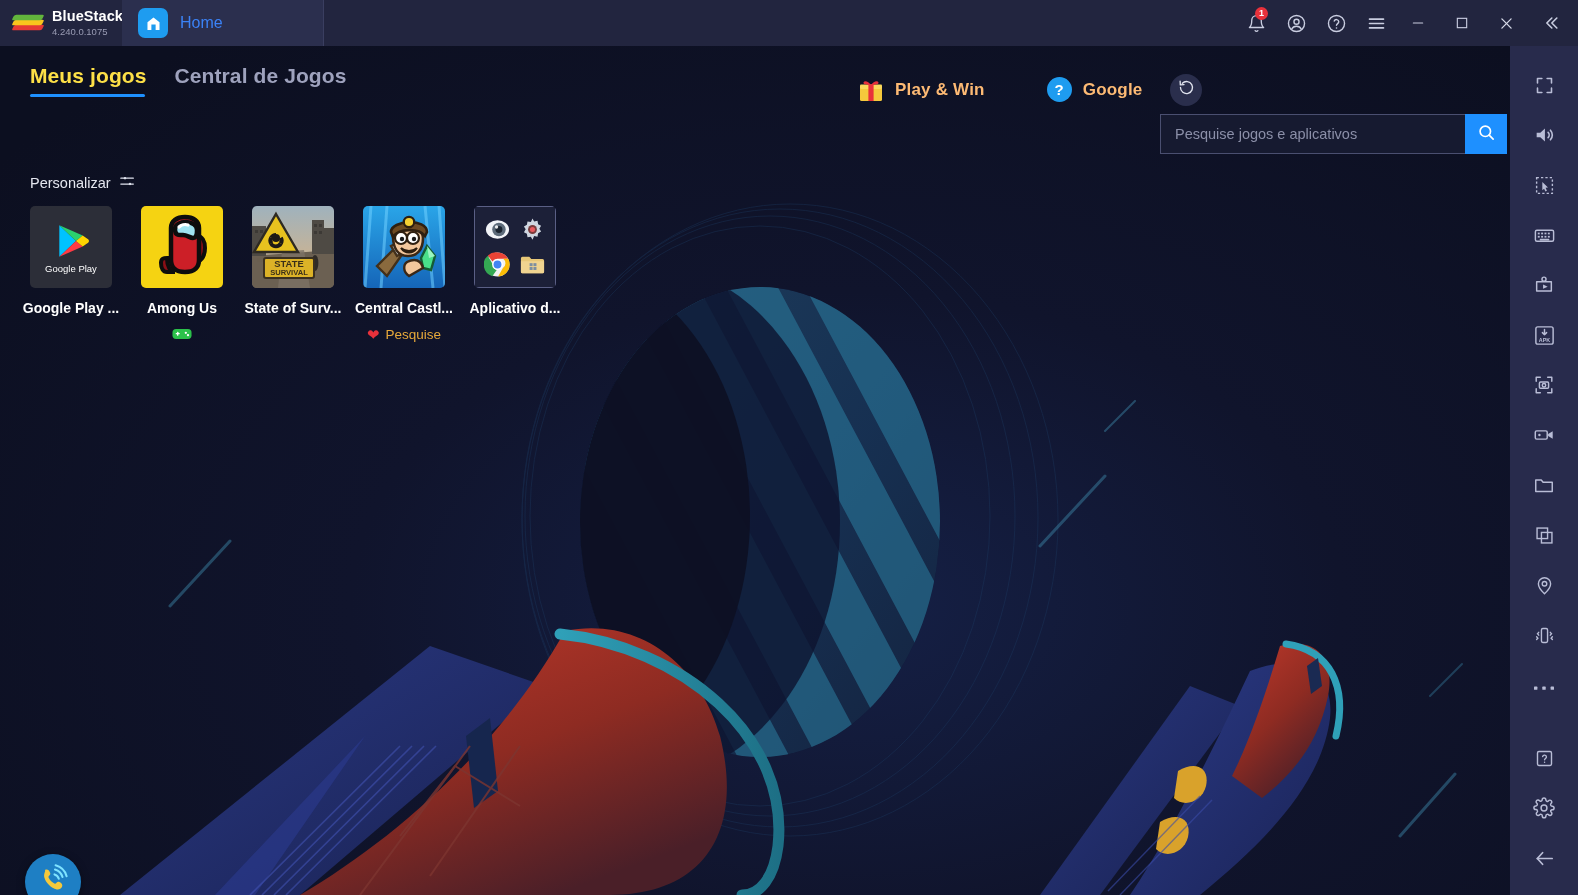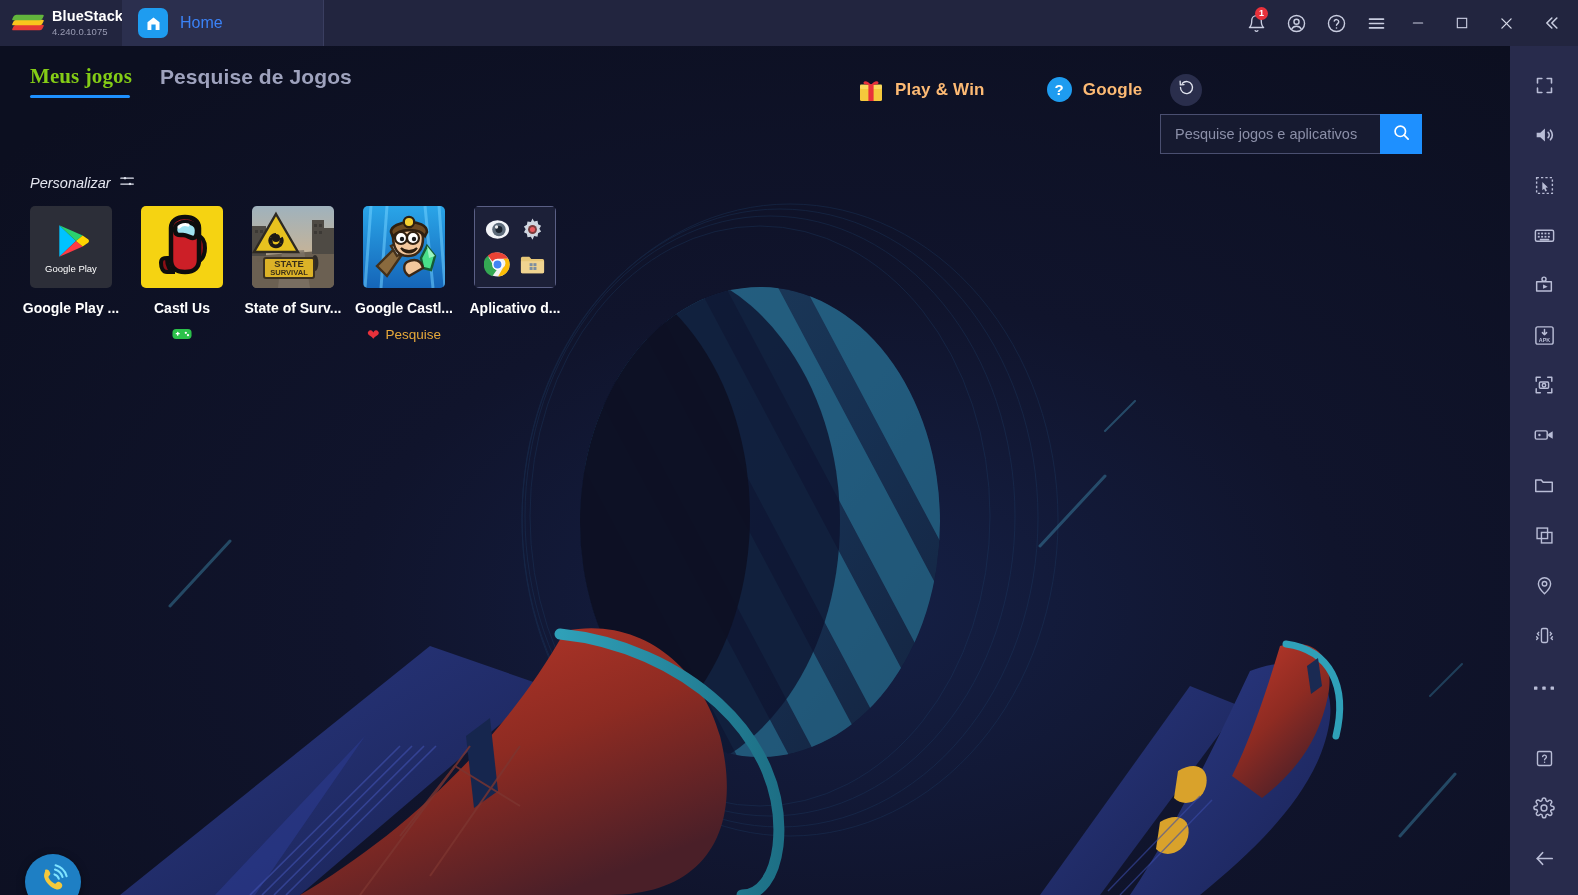--- a/index.html
+++ b/index.html
@@ -63,45 +63,45 @@
       radial-gradient(1100px 700px at 56% 66%, #152046 0%, #10142c 45%, #0c0f20 100%);
   }
   .bg svg { position:absolute; top:0; left:0; }
 
   
   .content { position:absolute; top:46px; left:0; width:1510px; height:849px; z-index:10; }
 
   .tabs { position:absolute; top:18px; left:30px; display:flex; align-items:flex-end; gap:28px; }
   .tab { font-size:21px; font-weight:bold; cursor:pointer; padding-bottom:9px; position:relative;
     letter-spacing:.1px; }
-  .tab.active { color:#84cc16;font-family:Liberation Serif, serif; }
+  .tab.active { color:#fde047; }
   .tab.active::after { content:""; position:absolute; left:0; right:2px; bottom:0; height:3px;
     background:#1e90ff; border-radius:2px; }
   .tab.inactive { color:#9ea2bd; }
 
   .hdr-actions { position:absolute; top:26px; left:848px; display:flex; align-items:center; gap:0; }
   .hdr-btn { display:flex; align-items:center; gap:11px; cursor:pointer; padding:5px 10px; border-radius:5px; }
   .hdr-label { font-size:17px; font-weight:bold; color:#fdba74; letter-spacing:.2px; }
   .gift { width:26px; height:24px; position:relative; flex:none; }
   .q-circle { width:25px; height:25px; border-radius:50%; background:#1e9cf0; color:#fff;
     font-size:15px; font-weight:bold; display:flex; align-items:center; justify-content:center; flex:none; }
   .reset-btn { width:32px; height:32px; border-radius:50%; background:#2a2e4c;
     display:flex; align-items:center; justify-content:center; cursor:pointer; margin-left:18px; }
 
   .search-wrap { position:absolute; top:68px; left:1160px; display:flex; height:40px; }
-  .search-input { width:220px; height:40px; background:#161a30; border:1px solid #4a4f70;
+  .search-input { width:305px; height:40px; background:#161a30; border:1px solid #4a4f70;
     border-right:none; color:#e8eaf2; font-size:14.5px; padding:0 14px;
     font-family:"Liberation Sans", sans-serif; outline:none; }
   .search-input::placeholder { color:#8b8fa8; }
   .search-go { width:42px; height:40px; background:#1e90ff; border:none; cursor:pointer;
     display:flex; align-items:center; justify-content:center; }
 
   .custom-row { position:absolute; top:128px; left:30px; display:flex; align-items:center; gap:9px;
     cursor:pointer; }
-  .custom-label { font-size:14.5px; color:#e4e6ef;font-style:italic; }
+  .custom-label { font-size:14.5px; color:#e4e6ef; }
 
   
   .apps { position:absolute; top:160px; left:30px; display:flex; gap:29px; }
   .app { width:82px; display:flex; flex-direction:column; align-items:center; cursor:pointer; }
   .app-icon { width:82px; height:82px; border-radius:5px; overflow:hidden; position:relative;
     flex:none; background:#1b1e32; }
   .app-name { margin-top:12px; font-size:14px; font-weight:bold; color:#fff; white-space:nowrap;
     text-align:center; }
   .app-sub { margin-top:9px; display:flex; align-items:center; gap:6px; height:18px; }
   .pad-badge { width:20px; height:14px; }
@@ -318,21 +318,21 @@
           <polyline points="19,6 13,12 19,18"></polyline>
         </svg>
       </div>
     </div>
   </div>
 
   <div class="content">
 
     <div class="tabs">
       <div class="tab active">Meus jogos</div>
-      <div class="tab inactive">Pesquise de Jogos</div>
+      <div class="tab inactive">Central de Jogos</div>
     </div>
 
     <div class="hdr-actions">
 
       <div class="hdr-btn">
         <span class="gift">
           <svg width="26" height="24" viewBox="0 0 26 24">
             <rect x="2" y="9" width="22" height="14" rx="1.5" fill="#f5c93c"></rect>
             <rect x="2" y="6.5" width="22" height="4.5" rx="1" fill="#fbd95c"></rect>
             <rect x="10.4" y="6.5" width="5.2" height="16.5" fill="#e8313b"></rect>
@@ -405,21 +405,21 @@
           <div class="ic-among">
             <svg width="82" height="82" viewBox="0 0 82 82">
               <path d="M56 30c5 0 8 5 8 12s-3 13-8 13Z" fill="#8b0f16" stroke="#0d0d0d" stroke-width="4"></path>
               <path d="M30 22c0-7 6-11 14-11s14 4 14 11v32c0 7-4 12-14 12S30 61 30 54Z" fill="#cc1f27" stroke="#0d0d0d" stroke-width="4.5"></path>
               <path d="M26 52c0 8 3 14 8 14h-8c-4 0-6-4-6-9s3-5 6-5Z" fill="#8b0f16" stroke="#0d0d0d" stroke-width="4"></path>
               <path d="M34 23c0-4 5-7 11-7s11 3 11 8-1 8-4 8-6-3-10-3-8 1-8-6Z" fill="#9fe3f0" stroke="#0d0d0d" stroke-width="4.5"></path>
               <path d="M38 21c2-2 6-3 9-2" stroke="#fff" stroke-width="3.2" fill="none" stroke-linecap="round"></path>
             </svg>
           </div>
         </div>
-        <div class="app-name">Castl Us</div>
+        <div class="app-name">Among Us</div>
         <div class="app-sub">
           <span class="pad-badge">
             <svg width="20" height="14" viewBox="0 0 22 15">
               <rect x="0.5" y="2" width="21" height="11" rx="4" fill="#2bc14a"></rect>
               <rect x="4" y="6.4" width="4.6" height="1.5" rx="0.7" fill="#fff"></rect>
               <rect x="5.5" y="4.9" width="1.5" height="4.6" rx="0.7" fill="#fff"></rect>
               <circle cx="15.2" cy="6.2" r="1.25" fill="#fff"></circle>
               <circle cx="17.6" cy="8.8" r="1.25" fill="#fff"></circle>
             </svg>
           </span>
@@ -502,21 +502,21 @@
               <circle cx="50" cy="32" r="6" fill="#fff" stroke="#2e1f10" stroke-width="2.2"></circle>
               <circle cx="39" cy="33" r="2.2" fill="#1b1b1b"></circle>
               <circle cx="51" cy="33" r="2.2" fill="#1b1b1b"></circle>
               <path d="M38 42 C42 48 50 48 54 42 C50 46 42 46 38 42Z" fill="#8e2b2b" stroke="#2e1f10" stroke-width="2"></path>
               <path d="M58 52 L64 40 L72 50 L68 64 L60 62Z" fill="#49e08a" stroke="#145c35" stroke-width="2.4"></path>
               <path d="M64 40 L66 52 L72 50Z" fill="#9af7c0"></path>
               <path d="M44 56 C52 52 58 54 60 62 L46 70 C40 66 40 59 44 56Z" fill="#f3c79c" stroke="#3a2716" stroke-width="2.4"></path>
             </svg>
           </div>
         </div>
-        <div class="app-name">Google Castl...</div>
+        <div class="app-name">Central Castl...</div>
         <div class="app-sub">
           <span class="heart">❤</span>
           <span class="add-txt">Pesquise</span>
         </div>
       </div>
 
       <div class="app">
         <div class="app-icon">
           <div class="ic-folder">
             <span class="mini">

